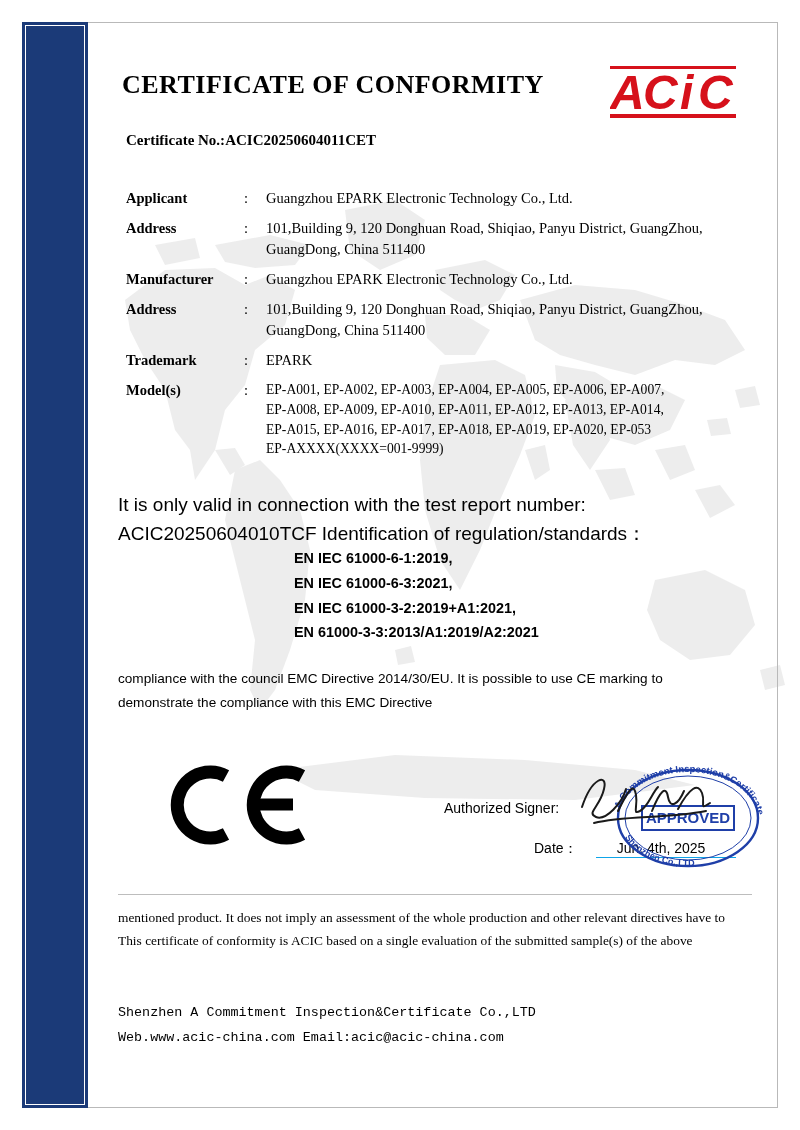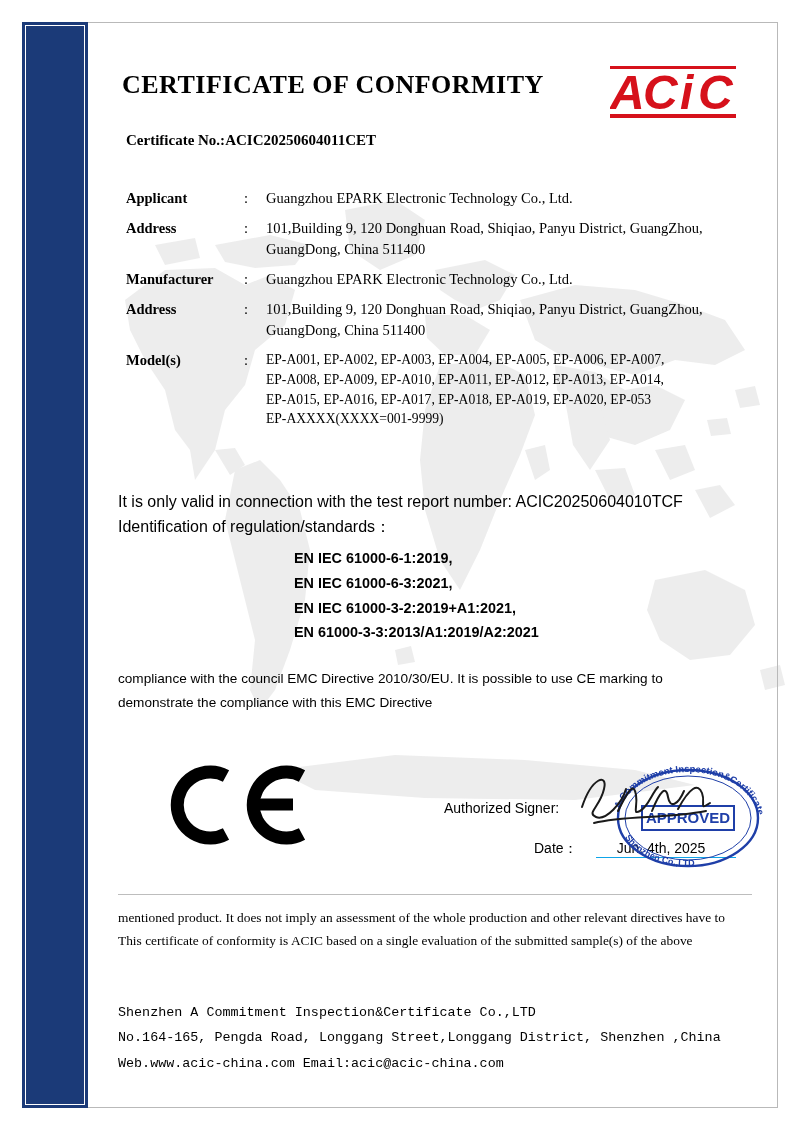--- a/index.html
+++ b/index.html
@@ -148,21 +148,21 @@
   td.value { }
   td.value .line { display:block; }
   .models-list { font-size: 13.6px; line-height: 1.28; }
 
   .valid-note {
     position: absolute;
     left: 14px;
     top: 468px;
     width: 640px;
     font-family: "Liberation Sans", sans-serif;
-    font-size: 16px;
+    font-size: 19px;
     line-height: 1.55;
   }
 
   .standards {
     position: absolute;
     left: 190px;
     top: 524px;
     font-family: "Liberation Sans", sans-serif;
     font-weight: bold;
     font-size: 14.4px;
@@ -361,20 +361,27 @@
         </tr>
         <tr>
           <td class="label">Address</td>
           <td class="colon">:</td>
           <td class="value">
             <span class="line">101,Building 9, 120 Donghuan Road, Shiqiao, Panyu District, GuangZhou,</span>
             <span class="line">GuangDong, China 511400</span>
           </td>
         </tr>
         <tr>
+          <td class="label">Trademark</td>
+          <td class="colon">:</td>
+          <td class="value">
+            <span class="line">EPARK</span>
+          </td>
+        </tr>
+        <tr>
           <td class="label">Model(s)</td>
           <td class="colon">:</td>
           <td class="value models-list">
             <span class="line">EP-A001, EP-A002, EP-A003, EP-A004, EP-A005, EP-A006, EP-A007,</span>
             <span class="line">EP-A008, EP-A009, EP-A010, EP-A011, EP-A012, EP-A013, EP-A014,</span>
             <span class="line">EP-A015, EP-A016, EP-A017, EP-A018, EP-A019, EP-A020, EP-053</span>
             <span class="line">EP-AXXXX(XXXX=001-9999)</span>
           </td>
         </tr>
       </tbody>
@@ -386,21 +393,21 @@
     </div>
 
     <div class="standards">
       <div>EN IEC 61000-6-1:2019,</div>
       <div>EN IEC 61000-6-3:2021,</div>
       <div>EN IEC 61000-3-2:2019+A1:2021,</div>
       <div>EN 61000-3-3:2013/A1:2019/A2:2021</div>
     </div>
 
     <div class="eut-note">
-      <div>compliance with the council EMC Directive 2010/30/EU.    It is possible to use CE marking to</div>
+      <div>compliance with the council EMC Directive 2014/30/EU.    It is possible to use CE marking to</div>
       <div>demonstrate the compliance with this EMC Directive</div>
     </div>
 
     <div class="ce-mark">
       <svg viewBox="0 0 160 86" xmlns="http://www.w3.org/2000/svg">
         <g fill="none" stroke="#000" stroke-width="13">
           <path d="M62,14 A33,33 0 1,0 62,72"></path>
         </g>
         <g fill="none" stroke="#000" stroke-width="13">
           <path d="M138,14 A33,33 0 1,0 138,72"></path>
@@ -446,18 +453,17 @@
 
     <div class="divider"></div>
 
     <div class="disclaimer">
       <div>mentioned product. It does not imply an assessment of the whole production and other relevant directives have to</div>
       <div>This certificate of conformity is ACIC based on a single evaluation of the submitted sample(s) of the above</div>
     </div>
 
     <div class="footer">
       <span class="f-line">Shenzhen A Commitment Inspection&amp;Certificate Co.,LTD</span>
-      <span class="f-line">No.164-165, Pengda Road, Longgang Street,Longgang District, Shenzhen ,China</span>
       <span class="f-line">Web.www.acic-china.com   Email:acic@acic-china.com</span>
     </div>
 
   </div>
 </div>
 
 </body></html>

